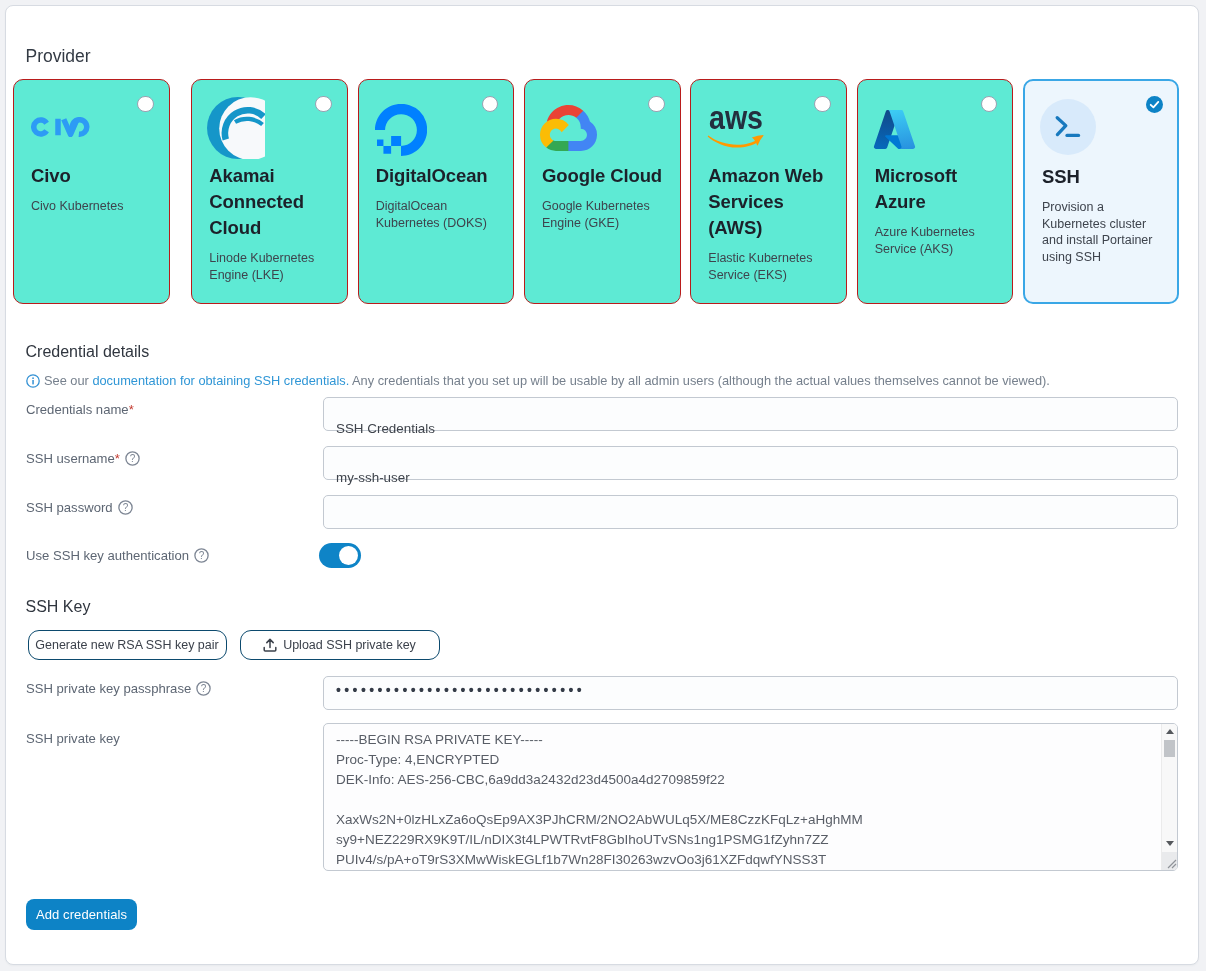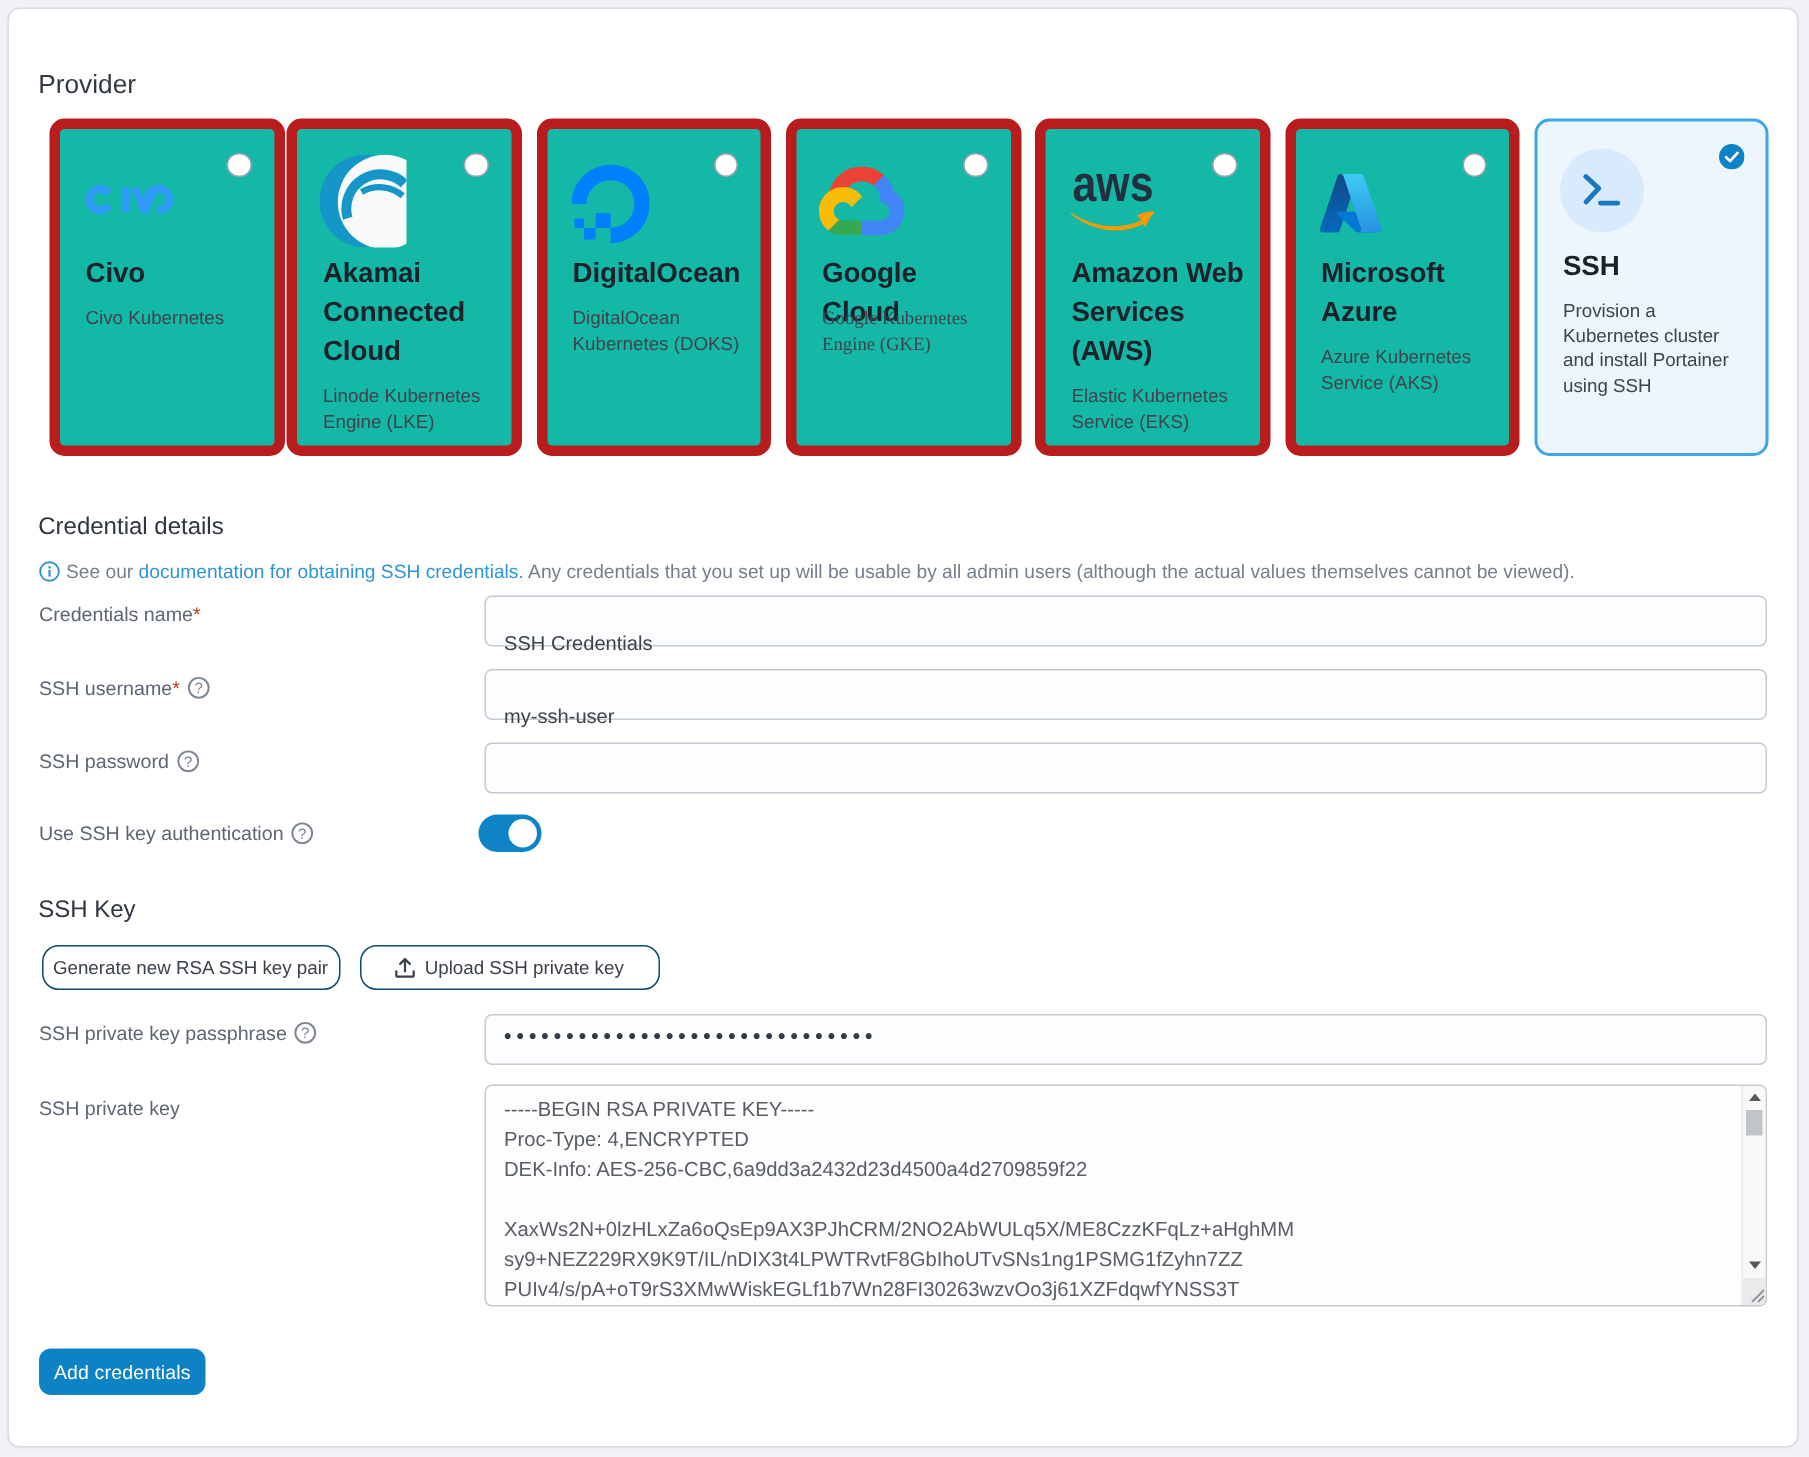--- a/index.html
+++ b/index.html
@@ -3,21 +3,21 @@
 <meta charset="utf-8">
 <style>
 * { margin:0; padding:0; box-sizing:border-box; }
 html,body { width:1206px; height:971px; background:#f1f2f5; font-family:"Liberation Sans",sans-serif; overflow:hidden; }
 .card { position:absolute; left:5px; top:5px; width:1194px; height:960px; background:#ffffff; border:1px solid #d7dbe2; border-radius:8px; box-shadow:0 1px 2px rgba(30,40,60,.04); }
 .abs { position:absolute; }
 .h-provider { left:25.5px; top:44.5px; font-size:17.5px; line-height:22px; color:#333a44; }
 .h-section { font-size:16px; line-height:20px; color:#30363f; left:25.5px; }
 
 
-.tile { position:absolute; top:79px; width:156.5px; height:225px; background:#14b8a6; border:7px solid #b91c1c; border-radius:10px; }
+.tile { position:absolute; top:79px; width:156.5px; height:225px; background:#5eead4; border:1px solid #b91c1c; border-radius:10px; }
 .tile.sel { background:#edf6fd; border:2px solid #3aa7e6; }
 .radio { position:absolute; top:15.5px; right:15px; width:16.5px; height:16.5px; border-radius:50%; border:1.5px solid #99a2b1; background:#fff; }
 .tcheck { position:absolute; top:14.5px; right:13.5px; width:17px; height:17px; }
 .ttl { position:absolute; left:17px; top:82.5px; right:8px; font-size:18.5px; font-weight:700; line-height:26px; color:#1c212a; letter-spacing:-0.1px; }
 .dsc { position:absolute; left:17px; right:10px; font-size:12.5px; line-height:16.6px; color:#3e444d; }
 .logo { position:absolute; }
 
 
 .lbl { position:absolute; left:26px; font-size:13.1px; line-height:16px; color:#5d6673; }
 .req { color:#c3392f; }
@@ -37,21 +37,21 @@
 .sb .up { top:5px; border-bottom:5px solid #55585c; }
 .sb .dn { bottom:24px; border-top:5px solid #55585c; }
 .sb .grip { position:absolute; bottom:0; left:0; width:15px; height:18px; background:#e9eaec; }
 .dots { position:absolute; left:336px; top:682px; font-size:14px; font-weight:700; letter-spacing:3.4px; color:#343b47; }
 </style>
 </head>
 <body>
 <div class="card"></div>
 <div class="abs h-provider">Provider</div>
 
-<div class="tile" style="left:33px;">
+<div class="tile" style="left:13px;">
   <div class="radio"></div>
   <svg class="logo" style="left:17px; top:37px;" width="59" height="20" viewBox="0 0 118 40">
     <g fill="none" stroke="#2d9bf5" stroke-width="11">
       <path d="M 31.2 12.4 A 14 14 0 1 0 31.2 27.6"></path>
       <path d="M 54 3.5 L 54 36.5" stroke-linecap="butt"></path>
       <path d="M 65.5 4.5 L 79 35 L 92 5" stroke-linejoin="round"></path>
       <path d="M 95.7 34.4 A 14.5 14.5 0 1 0 83.9 26.1"></path>
     </g>
   </svg>
   <div class="ttl">Civo</div>
@@ -84,21 +84,21 @@
 
 <div class="tile" style="left:524px;">
   <div class="radio"></div>
   <svg class="logo" style="left:15px; top:25px;" width="57" height="46" viewBox="0 0 256 206">
     <path fill="#EA4335" d="M170.252 56.819l22.253-22.253 1.483-9.37C153.437-11.677 88.976-7.496 52.42 33.92 42.267 45.423 34.734 59.764 30.717 74.573l7.97-1.123 44.505-7.34 3.436-3.513c19.797-21.742 53.27-24.667 76.128-6.168l7.496.39z"></path>
     <path fill="#4285F4" d="M224.205 73.918a100.249 100.249 0 0 0-30.217-48.722l-31.232 31.232a55.515 55.515 0 0 1 20.379 44.037v5.544c15.35 0 27.797 12.445 27.797 27.796 0 15.352-12.446 27.485-27.797 27.485h-55.671l-5.466 5.934v33.34l5.466 5.231h55.67c39.93.311 72.553-31.494 72.864-71.424a72.303 72.303 0 0 0-31.793-60.453z"></path>
     <path fill="#34A853" d="M71.87 205.796h55.593V161.29H71.87a27.275 27.275 0 0 1-11.399-2.498l-7.887 2.42-22.409 22.253-1.952 7.574a72.016 72.016 0 0 0 43.647 14.757z"></path>
     <path fill="#FBBC05" d="M71.87 61.425C31.94 61.664-.237 94.228.001 134.159a72.301 72.301 0 0 0 28.222 56.88l32.248-32.246c-13.99-6.322-20.208-22.786-13.887-36.776 6.32-13.99 22.786-20.208 36.775-13.888a27.796 27.796 0 0 1 13.887 13.888l32.248-32.248A72.224 72.224 0 0 0 71.87 61.425z"></path>
   </svg>
   <div class="ttl">Google Cloud</div>
-  <div class="dsc" style="top:118px;font-family:Liberation Serif, serif;">Google Kubernetes<br>Engine (GKE)</div>
+  <div class="dsc" style="top:118px;">Google Kubernetes<br>Engine (GKE)</div>
 </div>
 
 <div class="tile" style="left:690.3px;">
   <div class="radio"></div>
   <div class="logo" style="left:18px; top:19.5px; width:66px; height:34px; font-size:34px; font-weight:700; color:#232f3e; transform:scale(0.84,1.0); transform-origin:left top; letter-spacing:0px; line-height:34px;">aws</div>
   <svg class="logo" style="left:16px; top:51px;" width="57" height="17" viewBox="0 0 57 17">
     <path d="M 1.3 4.6 C 9 10.6, 20 13.8, 30 13.8 C 38.5 13.8, 46 11.4, 51 8.2 L 51.8 10.6 C 46 14.6, 38 16.6, 30 16.6 C 18.5 16.6, 7 11.2, 0.7 5.4 z" fill="#f90"></path>
     <path d="M 44.8 6.6 Q 51 3.9 56.2 3.9 Q 56.8 4.5 55.9 5.4 Q 52.7 8.8 50.9 13.9 Q 50.4 15 49.9 13.8 Q 48.7 10.2 46.8 8.2 Q 45.8 7.3 44.8 6.6 z" fill="#f90"></path>
   </svg>
   <div class="ttl">Amazon Web<br>Services<br>(AWS)</div>

